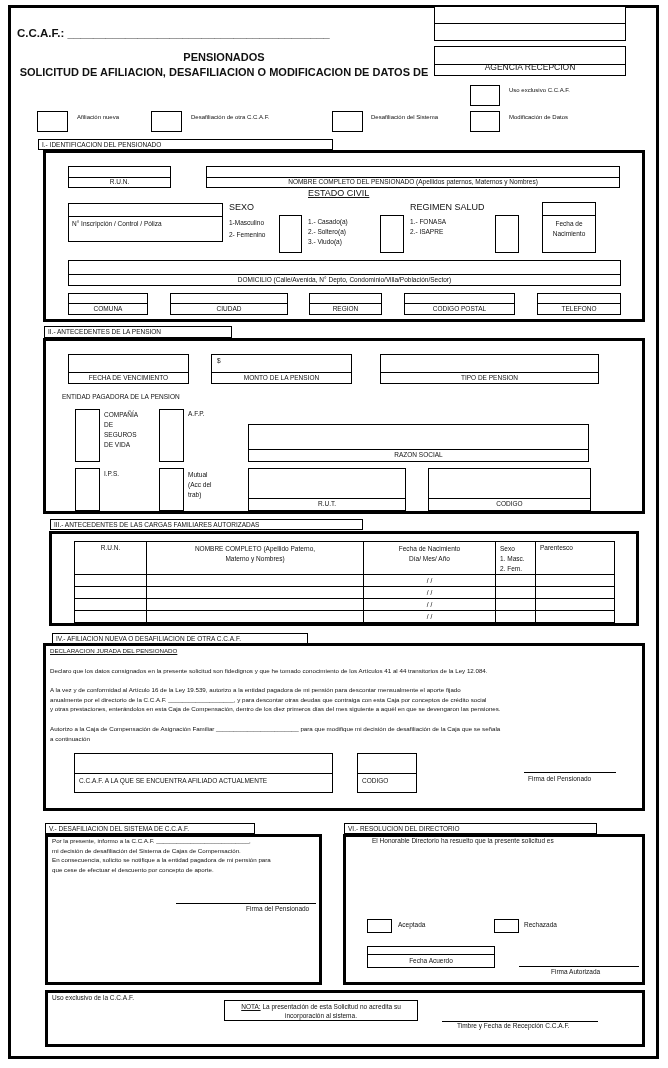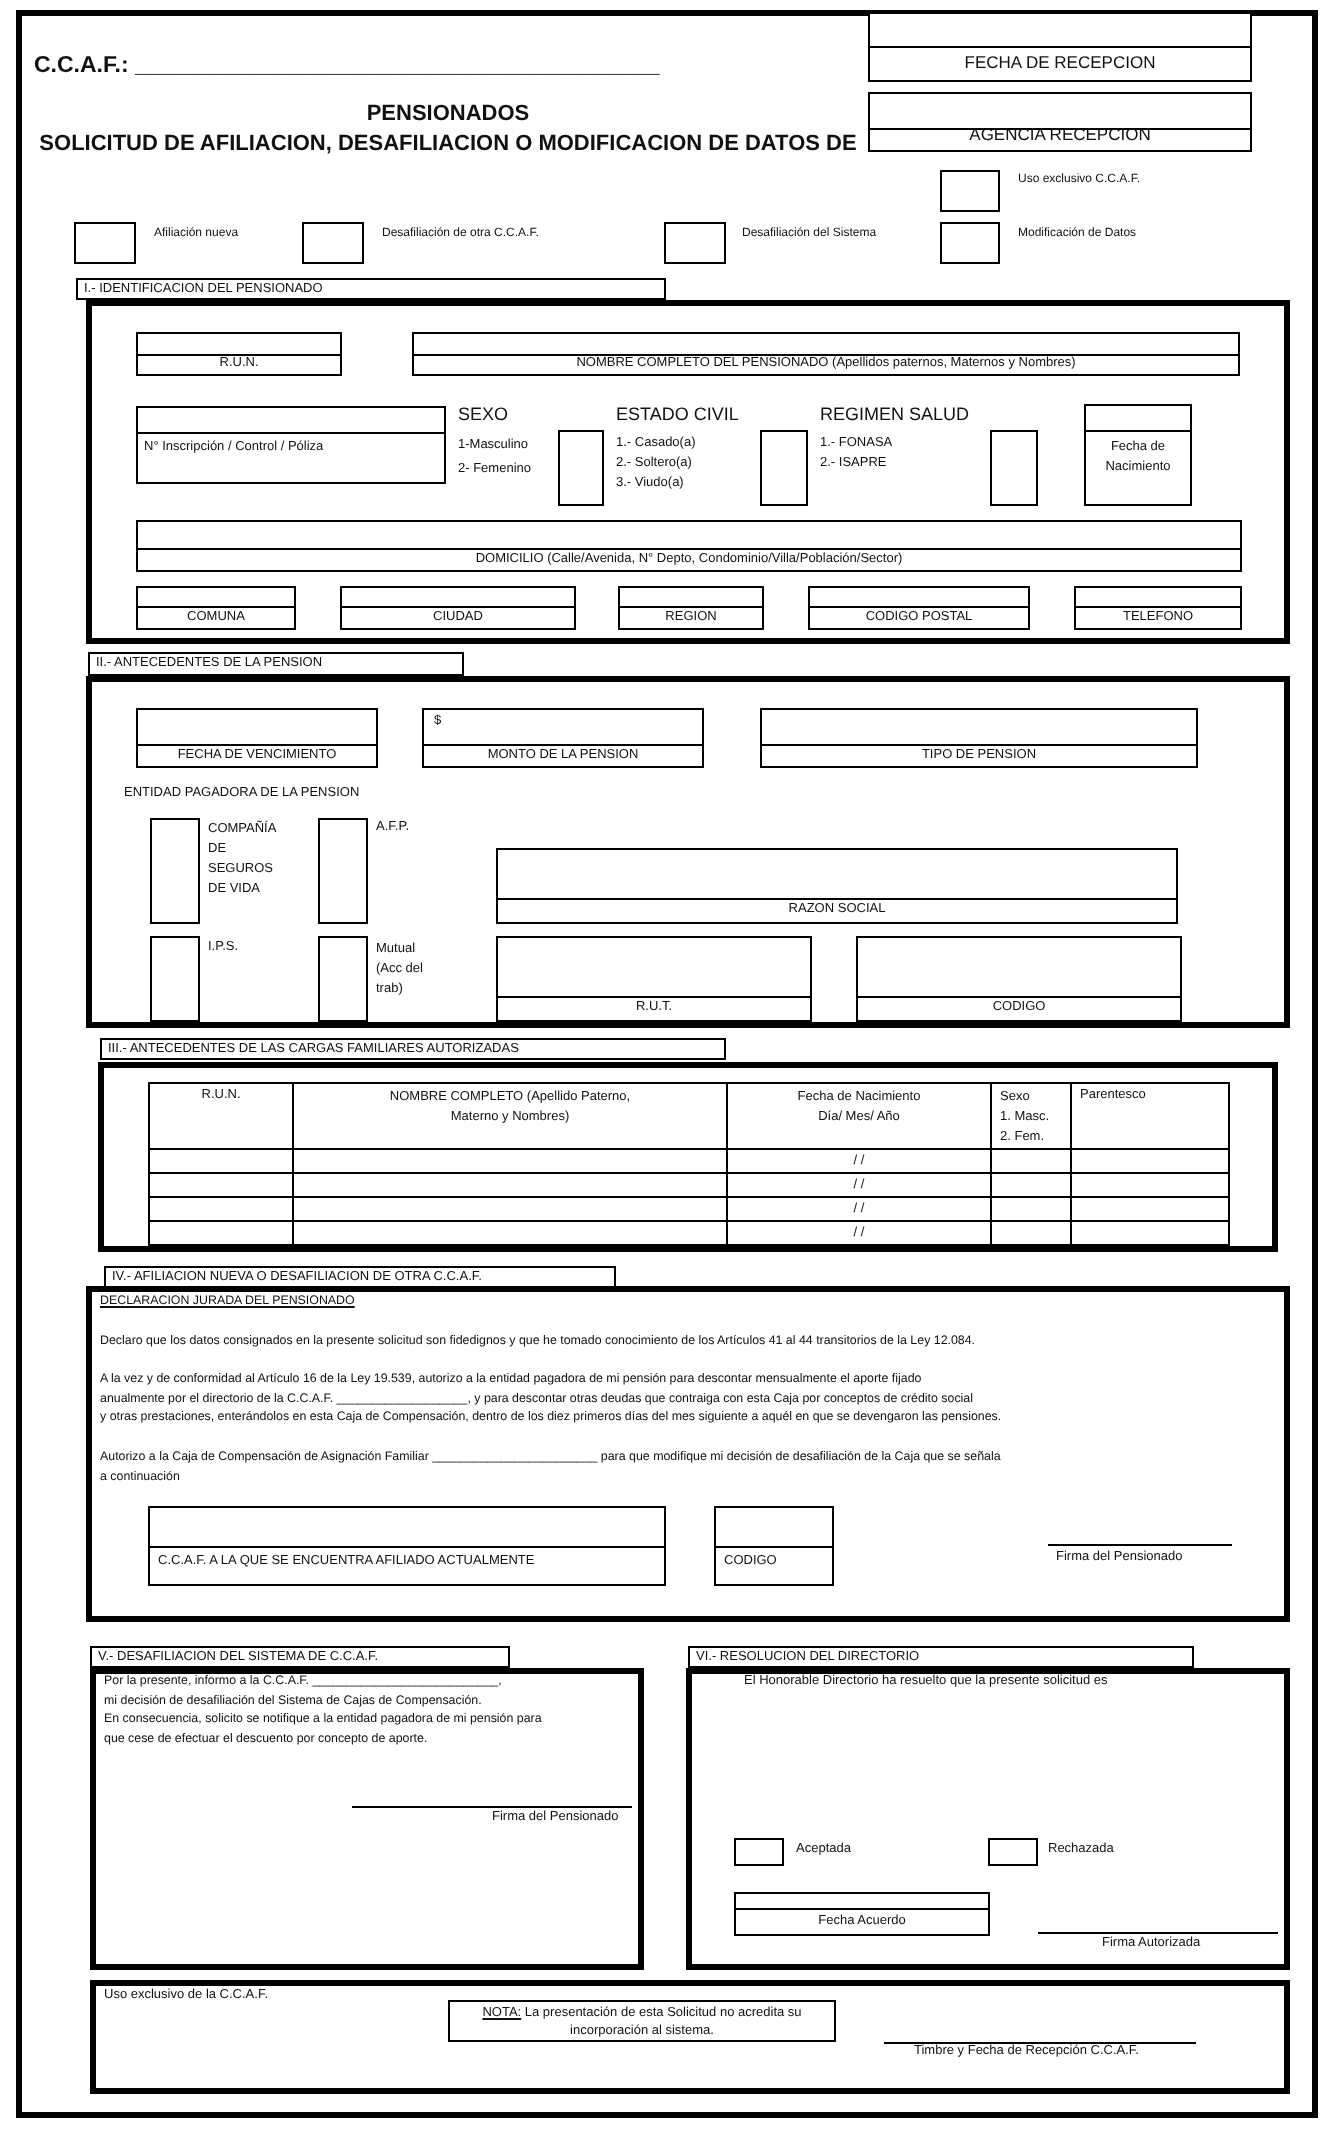--- a/index.html
+++ b/index.html
@@ -32,21 +32,20 @@
 <div class="abs h1" style="left:17px;top:27px;">
   <span>C.C.A.F.:</span> <span>_________________________________________</span>
 </div>
 <div class="abs h1 tc" style="left:14px;top:50px;width:420px;font-size:11px;line-height:15px;">
   <div>PENSIONADOS</div>
   <div>SOLICITUD DE AFILIACION, DESAFILIACION O MODIFICACION DE DATOS DE</div>
 </div>
 
 <div class="field" style="left:434px;top:6px;width:192px;height:35px;">
   <div class="top" style="height:17px;"></div>
-  <div class="cap" style="font-size:8.5px;line-height:17px;">FECHA DE RECEPCION</div>
 </div>
 <div class="field" style="left:434px;top:46px;width:192px;height:30px;">
   <div class="top" style="height:18px;"></div>
   <div class="cap" style="font-size:8.5px;line-height:16px;">AGENCIA RECEPCION</div>
 </div>
 <div class="chk" style="left:470px;top:85px;width:30px;height:21px;"></div>
 <div class="abs t" style="left:509px;top:87px;font-size:6px;">Uso exclusivo C.C.A.F.</div>
 
 <div class="chk" style="left:37px;top:111px;width:31px;height:21px;"></div>
 <div class="abs t" style="left:77px;top:114px;font-size:6px;">Afiliación nueva</div>
@@ -73,21 +72,21 @@
   <div class="top" style="height:13px;"></div>
   <div class="abs t" style="left:3px;top:16px;">N° Inscripción / Control / Póliza</div>
 </div>
 <div class="abs" style="left:229px;top:202px;font-size:9px;">SEXO</div>
 <div class="abs t" style="left:229px;top:217px;line-height:12px;">
   <div>1-Masculino</div>
     <div>2- Femenino</div>
 </div>
 <div class="chk" style="left:279px;top:215px;width:23px;height:38px;"></div>
 
-<div class="abs" style="left:308px;top:202px;font-size:9px;">ESTADO CIVIL</div>
+<div class="abs" style="left:308px;top:188px;font-size:9px;text-decoration:underline;">ESTADO CIVIL</div>
 <div class="abs t" style="left:308px;top:217px;line-height:10px;">
   <div>1.- Casado(a)</div>
     <div>2.- Soltero(a)</div>
     <div>3.- Viudo(a)</div>
 </div>
 <div class="chk" style="left:380px;top:215px;width:24px;height:38px;"></div>
 
 <div class="abs" style="left:410px;top:202px;font-size:9px;">REGIMEN SALUD</div>
 <div class="abs t" style="left:410px;top:217px;line-height:10px;">
   <div>1.- FONASA</div>

